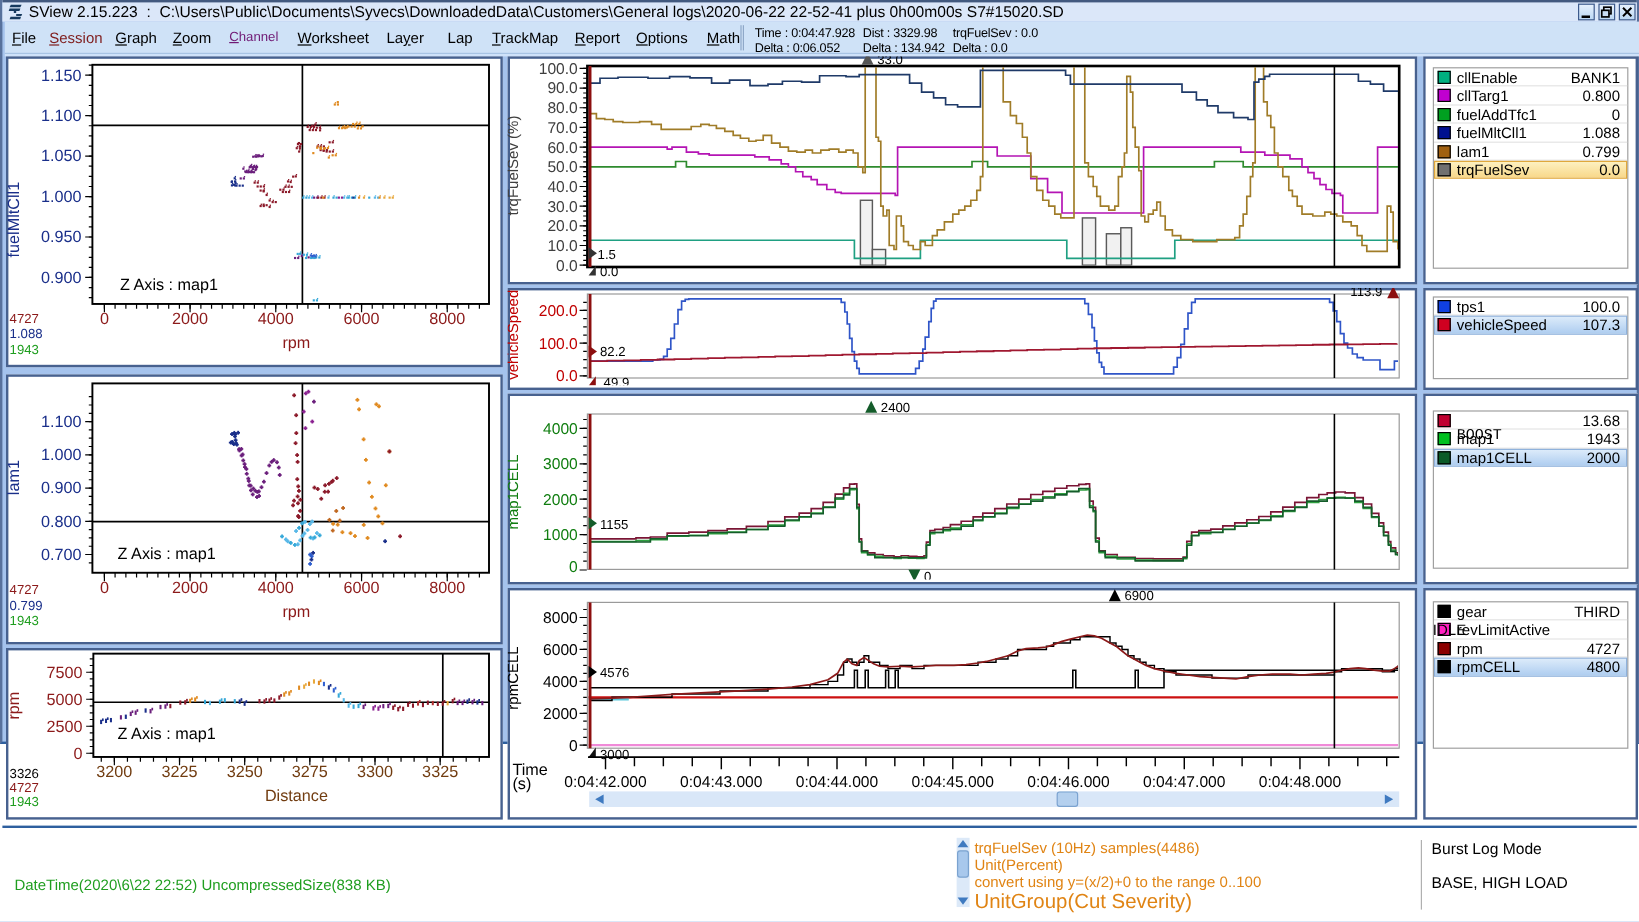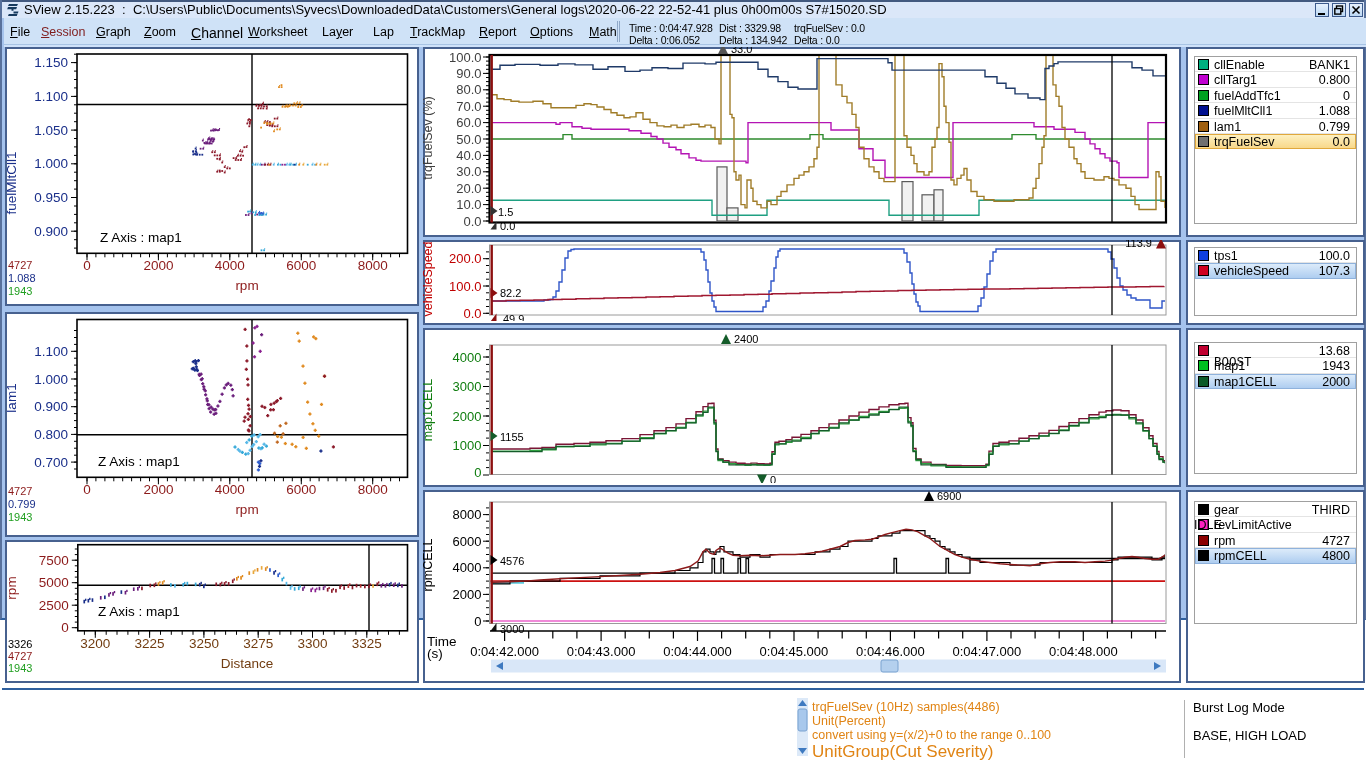--- a/index.html
+++ b/index.html
@@ -31,21 +31,21 @@
 <div class="abs" style="left:1347px;top:3px;width:14px;height:14px;background:linear-gradient(#e6f1fd,#bcd8f4);border:1px solid #3c5a8c;">
       <svg width="12" height="12" viewBox="0 0 12 12">
         <path d="M2.5 2.5 L9.5 9.5 M9.5 2.5 L2.5 9.5" stroke="#000" stroke-width="1.6"></path>
       </svg>
     </div>
 <div class="abs" style="left:2px;top:18px;width:1362px;height:27px;background:#cfe2f7;border-bottom:1px solid #a8c4e4;"></div>
 <div class="abs" style="left:8px;top:25px;font-size:12.5px;color:#000;"><u>F</u>ile</div>
 <div class="abs" style="left:39px;top:25px;font-size:12.5px;color:#7f1d1d;"><u>S</u>ession</div>
 <div class="abs" style="left:94px;top:25px;font-size:12.5px;color:#000;"><u>G</u>raph</div>
 <div class="abs" style="left:142px;top:25px;font-size:12.5px;color:#000;"><u>Z</u>oom</div>
-<div class="abs" style="left:189px;top:25px;font-size:14px;color:#000000;"><u>C</u>hannel</div>
+<div class="abs" style="left:189px;top:25px;font-size:11px;color:#701a75;"><u>C</u>hannel</div>
 <div class="abs" style="left:246px;top:25px;font-size:12.5px;color:#000;"><u>W</u>orksheet</div>
 <div class="abs" style="left:320px;top:25px;font-size:12.5px;color:#000;">La<u>y</u>er</div>
 <div class="abs" style="left:371px;top:25px;font-size:12.5px;color:#000;">Lap</div>
 <div class="abs" style="left:408px;top:25px;font-size:12.5px;color:#000;"><u>T</u>rackMap</div>
 <div class="abs" style="left:477px;top:25px;font-size:12.5px;color:#000;"><u>R</u>eport</div>
 <div class="abs" style="left:528px;top:25px;font-size:12.5px;color:#000;"><u>O</u>ptions</div>
 <div class="abs" style="left:587px;top:25px;font-size:12.5px;color:#000;"><u>M</u>ath</div>
 <div class="abs" style="left:615px;top:21px;width:3px;height:21px;border-left:1px solid #8fa8c8;border-right:1px solid #8fa8c8;"></div>
 <div class="abs" style="left:627px;top:22px;font-size:10.5px;letter-spacing:-0.2px;color:#000;">Time : 0:04:47.928</div>
 <div class="abs" style="left:627px;top:34px;font-size:10.5px;letter-spacing:-0.2px;color:#000;">Delta : 0:06.052</div>
@@ -1287,20 +1287,21 @@
 <div class="abs" style="left:1192px;top:518.4px;width:156px;text-align:left;font-size:12.5px;color:#000;">IDLE</div>
 <div class="abs" style="left:1193px;top:532.8px;width:161px;height:15.4px;border-bottom:1px solid #e4e4e4;"></div>
 <div class="abs" style="left:1196px;top:534.8px;width:11px;height:11px;background:#8b0000;border:1px solid #000;"></div>
 <div class="abs" style="left:1212px;top:533.8px;font-size:12.5px;color:#000;">rpm</div>
 <div class="abs" style="left:1192px;top:533.8px;width:156px;text-align:right;font-size:12.5px;color:#000;">4727</div>
 <div class="abs" style="left:1193px;top:548.2px;width:161px;height:15.4px;background:linear-gradient(#dcebfa,#aecdf0);border:1px solid #8fb2dc;"></div>
 <div class="abs" style="left:1196px;top:550.2px;width:11px;height:11px;background:#000000;border:1px solid #000;"></div>
 <div class="abs" style="left:1212px;top:549.2px;font-size:12.5px;color:#000;">rpmCELL</div>
 <div class="abs" style="left:1192px;top:549.2px;width:156px;text-align:right;font-size:12.5px;color:#000;">4800</div>
 <div class="abs" style="left:0px;top:688px;width:1362px;height:78px;background:#fff;border-top:2px solid #2e5f9e;"></div>
+<div class="abs" style="left:10px;top:731px;font-size:12.5px;color:#1f9e1f;">DateTime(2020\6\22 22:52) UncompressedSize(838 KB)</div>
 <svg class="abs" style="left:795px;top:698px" width="12" height="58" viewBox="0 0 12 58">
 <rect x="0" y="0" width="11" height="58" fill="#dce9f8"></rect>
 <path d="M5.5 2 L10 8 L1 8 Z" fill="#3f7ac0"></path>
 <rect x="1" y="11" width="9" height="22" fill="#a8c8ec" stroke="#7ba3d0" rx="2"></rect>
 <path d="M5.5 56 L10 50 L1 50 Z" fill="#3f7ac0"></path>
 </svg>
 <div class="abs" style="left:810px;top:700px;font-size:12.5px;color:#e08414;">trqFuelSev (10Hz) samples(4486)</div>
 <div class="abs" style="left:810px;top:714px;font-size:12.5px;color:#e08414;">Unit(Percent)</div>
 <div class="abs" style="left:810px;top:728px;font-size:12.5px;color:#e08414;">convert using y=(x/2)+0 to the range 0..100</div>
 <div class="abs" style="left:810px;top:742px;font-size:17px;color:#e08414;">UnitGroup(Cut Severity)</div>

